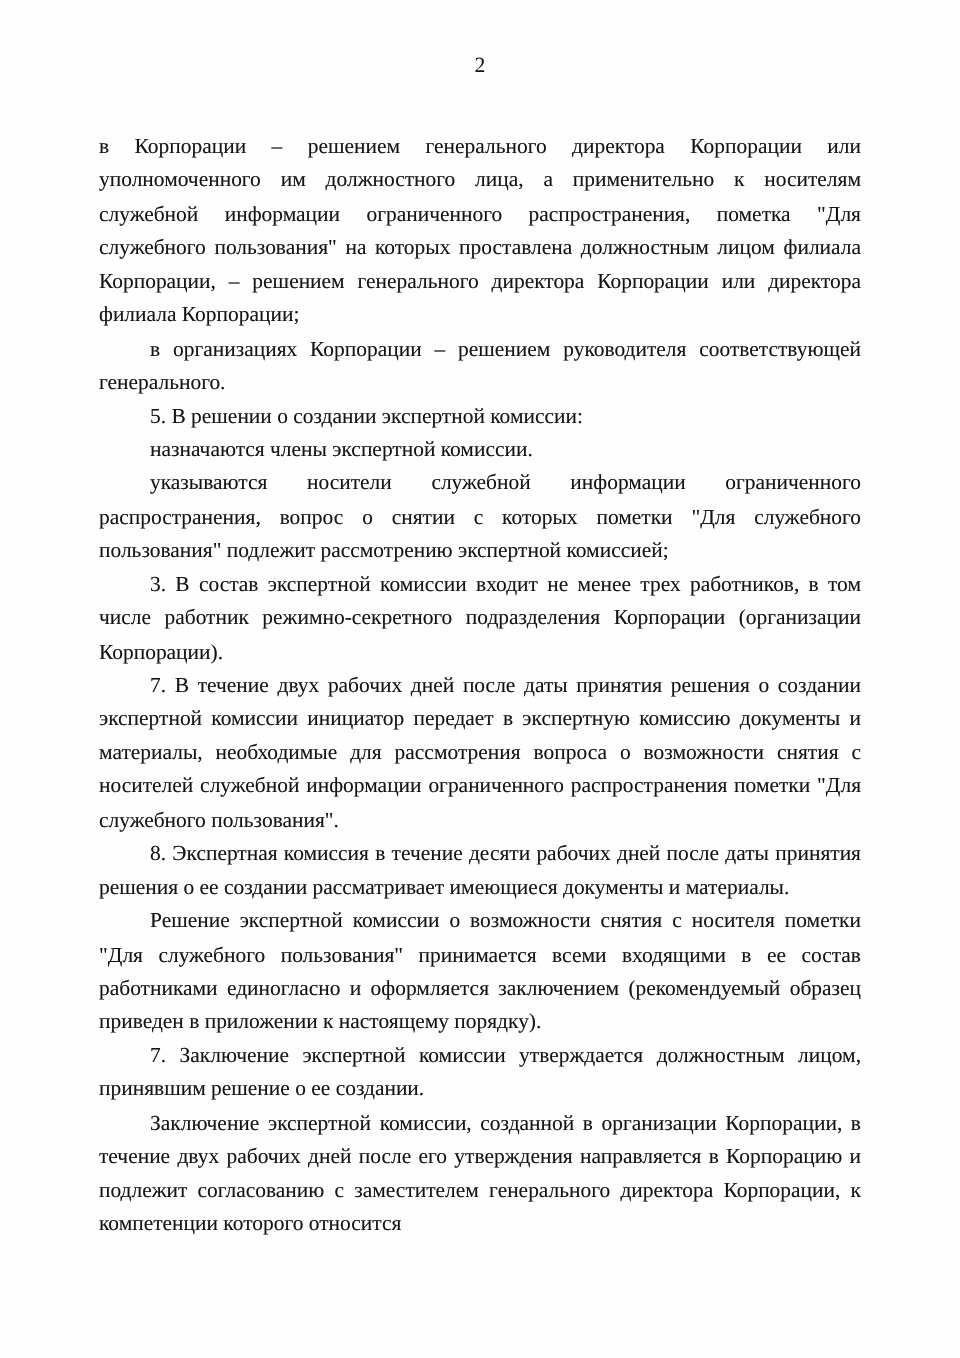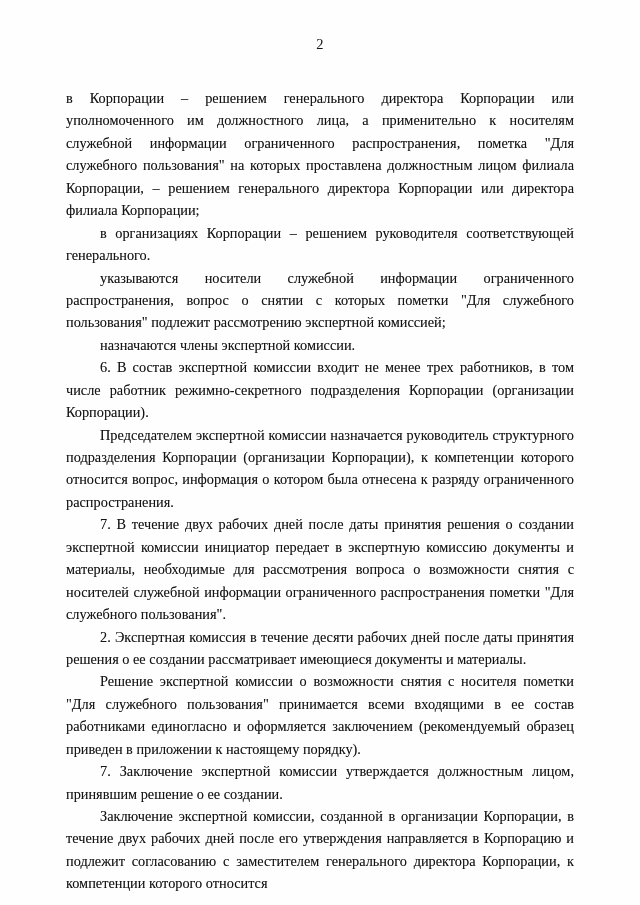--- a/index.html
+++ b/index.html
@@ -50,24 +50,24 @@
 </head>
 <body>
 
 <div class="page">
 
   <div class="page-number">2</div>
 
   <div class="body-text">
     <p class="noindent">в Корпорации – решением генерального директора Корпорации или уполномоченного им должностного лица, а применительно к носителям служебной информации ограниченного распространения, пометка "Для служебного пользования" на которых проставлена должностным лицом филиала Корпорации, – решением генерального директора Корпорации или директора филиала Корпорации;</p>
     <p>в организациях Корпорации – решением руководителя соответствующей генерального.</p>
+    <p>5. В решении о создании экспертной комиссии:</p>
+    <p>назначаются члены экспертной комиссии.</p>
     <p>указываются носители служебной информации ограниченного распространения, вопрос о снятии с которых пометки "Для служебного пользования" подлежит рассмотрению экспертной комиссией;</p>
-    <p>назначаются члены экспертной комиссии.</p>
-    <p>6. В состав экспертной комиссии входит не менее трех работников, в том числе работник режимно-секретного подразделения Корпорации (организации Корпорации).</p>
-    <p>Председателем экспертной комиссии назначается руководитель структурного подразделения Корпорации (организации Корпорации), к компетенции которого относится вопрос, информация о котором была отнесена к разряду ограниченного распространения.</p>
+    <p>3. В состав экспертной комиссии входит не менее трех работников, в том числе работник режимно-секретного подразделения Корпорации (организации Корпорации).</p>
     <p>7. В течение двух рабочих дней после даты принятия решения о создании экспертной комиссии инициатор передает в экспертную комиссию документы и материалы, необходимые для рассмотрения вопроса о возможности снятия с носителей служебной информации ограниченного распространения пометки "Для служебного пользования".</p>
-    <p>2. Экспертная комиссия в течение десяти рабочих дней после даты принятия решения о ее создании рассматривает имеющиеся документы и материалы.</p>
+    <p>8. Экспертная комиссия в течение десяти рабочих дней после даты принятия решения о ее создании рассматривает имеющиеся документы и материалы.</p>
     <p>Решение экспертной комиссии о возможности снятия с носителя пометки "Для служебного пользования" принимается всеми входящими в ее состав работниками единогласно и оформляется заключением (рекомендуемый образец приведен в приложении к настоящему порядку).</p>
     <p>7. Заключение экспертной комиссии утверждается должностным лицом, принявшим решение о ее создании.</p>
     <p>Заключение экспертной комиссии, созданной в организации Корпорации, в течение двух рабочих дней после его утверждения направляется в Корпорацию и подлежит согласованию с заместителем генерального директора Корпорации, к компетенции которого относится</p>
   </div>
 
 </div>
 
 </body></html>

